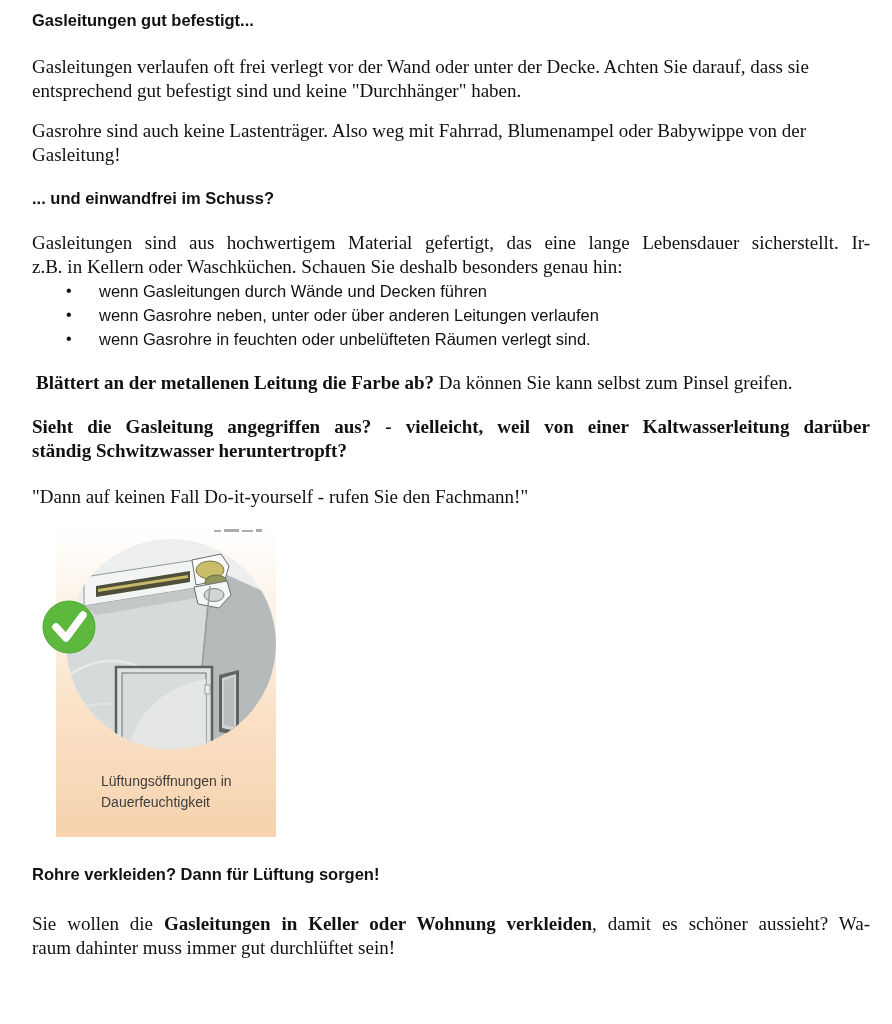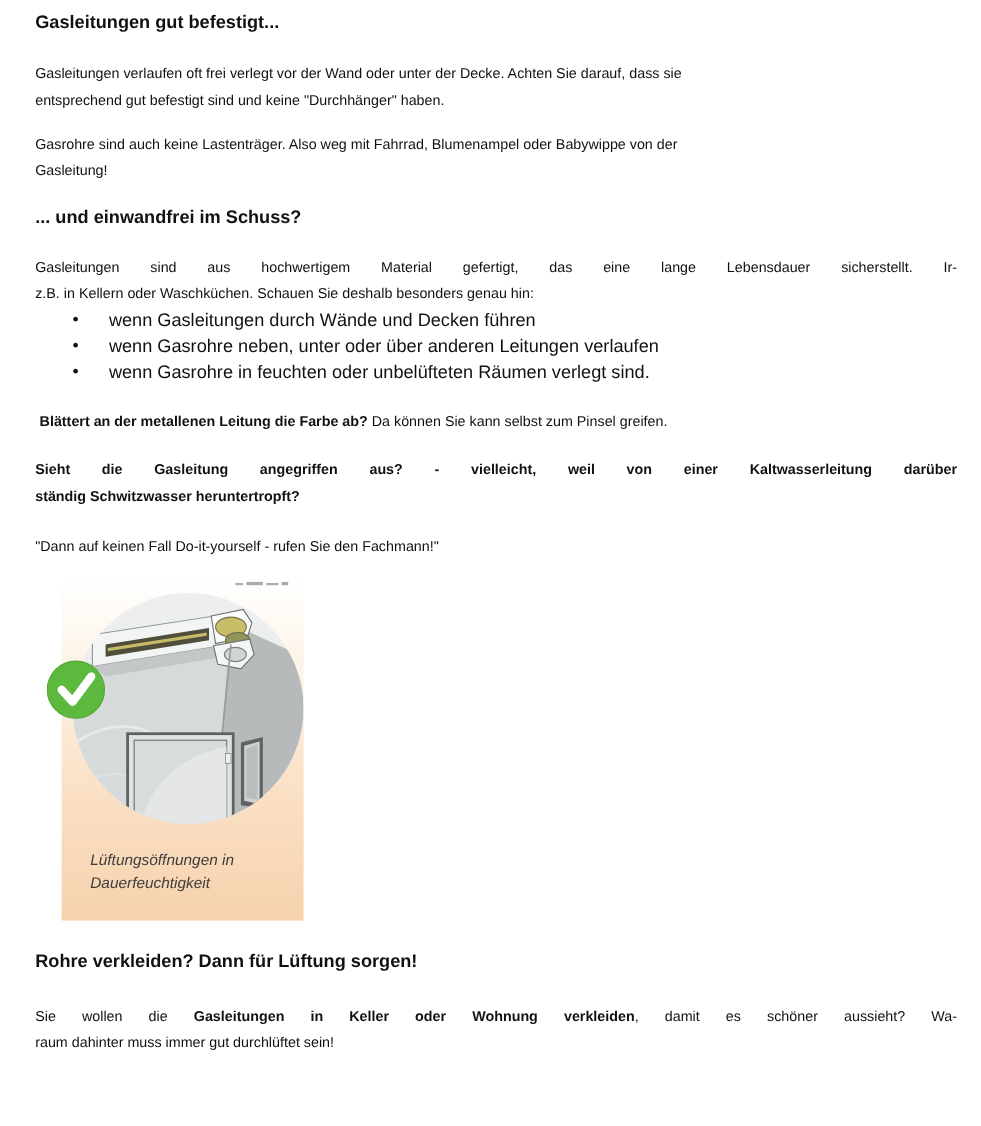--- a/index.html
+++ b/index.html
@@ -9,21 +9,21 @@
     font-family:"Liberation Sans", sans-serif;
     color:#111111;
     overflow:hidden;
   }
   .content{padding:8px 22px 0 32px;}
   .h{
     font-weight:bold;
     font-size:16.5px;
     line-height:24px;
   }
-  .para{font-size:13px;line-height:24px;}
+  .para{font-size:19px;line-height:24px;font-family:Liberation Serif, serif;}
   .line{white-space:nowrap;}
   .jline{
     white-space:normal;
     text-align:justify;
     text-align-last:justify;
   }
   .b{font-weight:bold;}
   .mt-p1{margin-top:23px;}
   .mt-p2{margin-top:16px;}
   .mt-h2{margin-top:19px;}
@@ -44,22 +44,21 @@
     font-size:16px;line-height:24px;
   }
 
   .figure-wrap{
     position:relative;
     margin-left:10px;
     width:240px;height:310px;
   }
   .figure-svg{position:absolute;left:0;top:0;}
   .figure-caption{
-    position:absolute;left:40px;top:244px;width:185px;
-    font-style:italic;
+    position:absolute;left:59px;top:244px;width:185px;
     font-size:14px;line-height:21px;
     color:#3d3d3d;
   }
 </style>
 </head>
 <body>
 
 <div class="content">
 
   <div class="h">Gasleitungen gut befestigt...</div>

